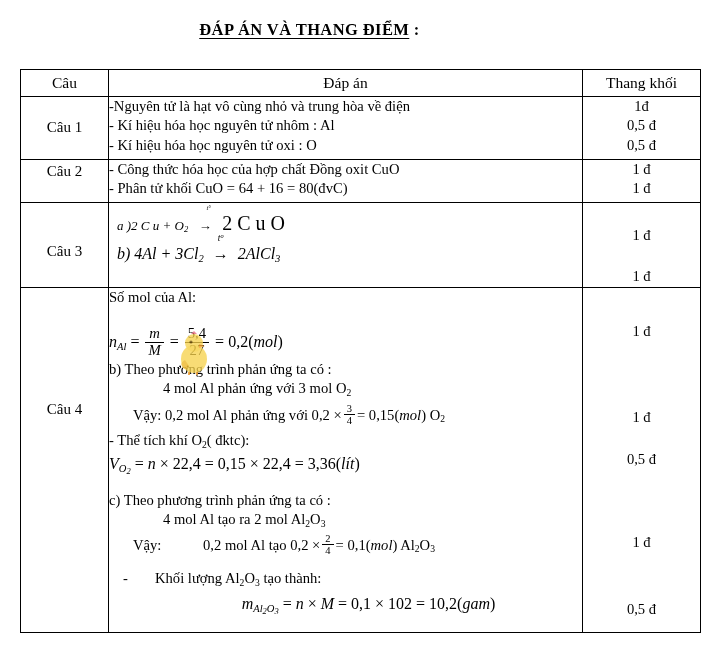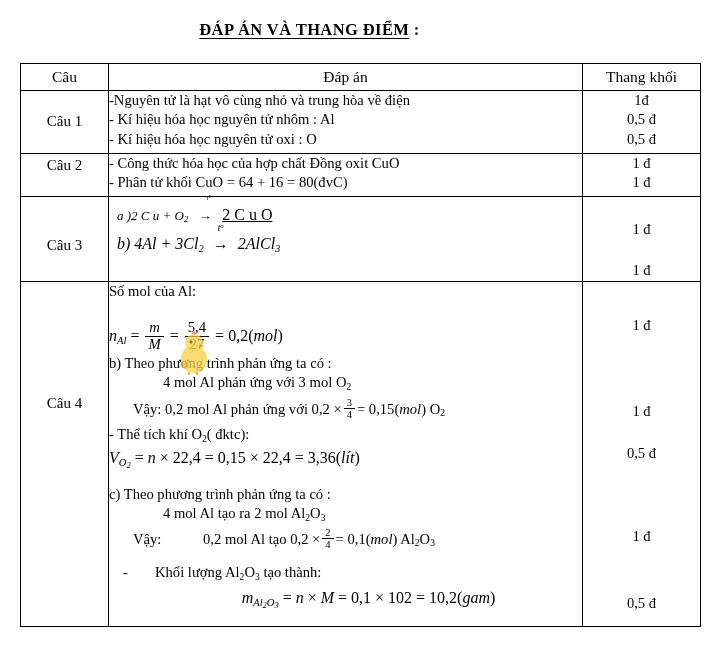--- a/index.html
+++ b/index.html
@@ -29,21 +29,21 @@
   }
   #doc-title .ul {
     text-decoration: underline;
     text-underline-offset: 3px;
   }
 
   
   #answer-table {
     position: absolute;
     left: 20px;
-    top: 63px;
+    top: 69px;
     width: 680px;
     border-collapse: collapse;
     table-layout: fixed;
   }
   #answer-table td, #answer-table th {
     border: 1px solid #000;
     vertical-align: top;
     padding: 0;
   }
   .col-cau   { width: 88px; }
@@ -226,21 +226,21 @@
       </td>
     </tr>
 
     <tr>
       <td class="cau-label" style="height:84px;">
         <div style="padding-top:40px;">Câu 3</div>
       </td>
       <td class="cell-body">
         <div class="gap-sm"></div>
         <div class="eqline mathit" style="font-size:13px;padding-left:8px;">
-          <span>a )</span><span>2 C u  +  O</span><sub>2</sub><span class="arrow-box"><span class="cond tiny">t°</span>→</span><span style="font-size:16px;font-style:normal;font-family:'Liberation Serif',serif;text-decoration:underline;">2 C u O</span>
+          <span>a )</span><span>2 C u  +  O</span><sub>2</sub><span class="arrow-box"><span class="cond tiny">t°</span>→</span><span style="font-size:20px;font-style:normal;font-family:'Liberation Serif',serif;">2 C u O</span>
         </div>
         <div class="gap-sm"></div>
         <div class="eqline mathit" style="padding-left:8px;">
           <span>b)</span>
           <span>4Al + 3Cl</span><sub>2</sub><span class="arrow-box"><span class="cond"><span>t</span><sup>o</sup></span>→</span><span>2AlCl</span><sub>3</sub>
         </div>
       </td>
       <td class="score-cell">
         <div style="padding-top:23px;">1 đ</div>
         <div style="padding-top:22px;">1 đ</div>

